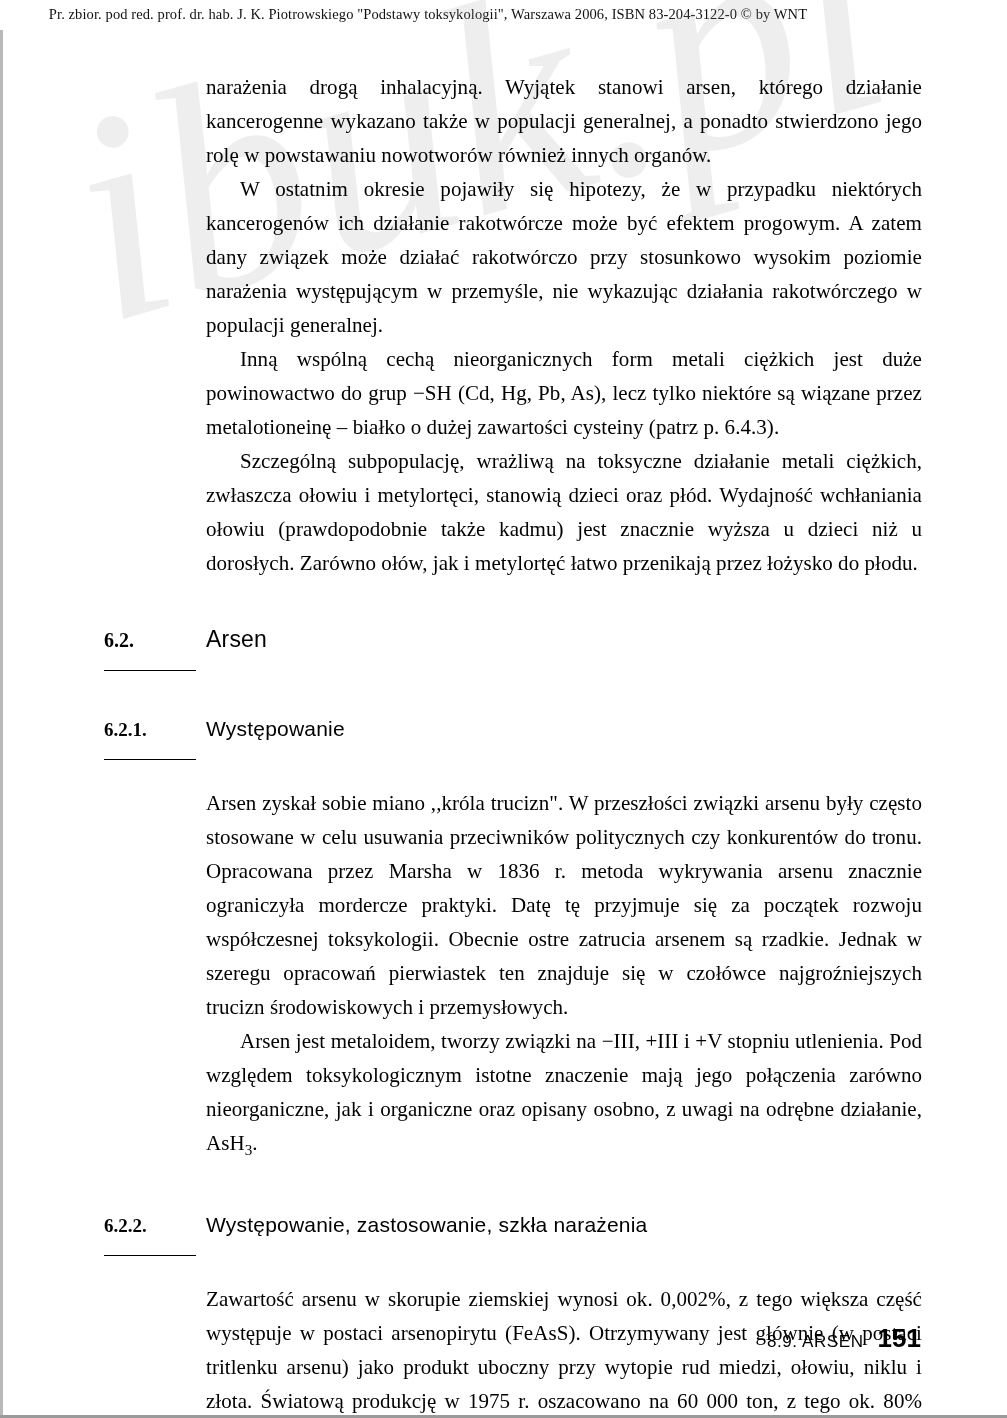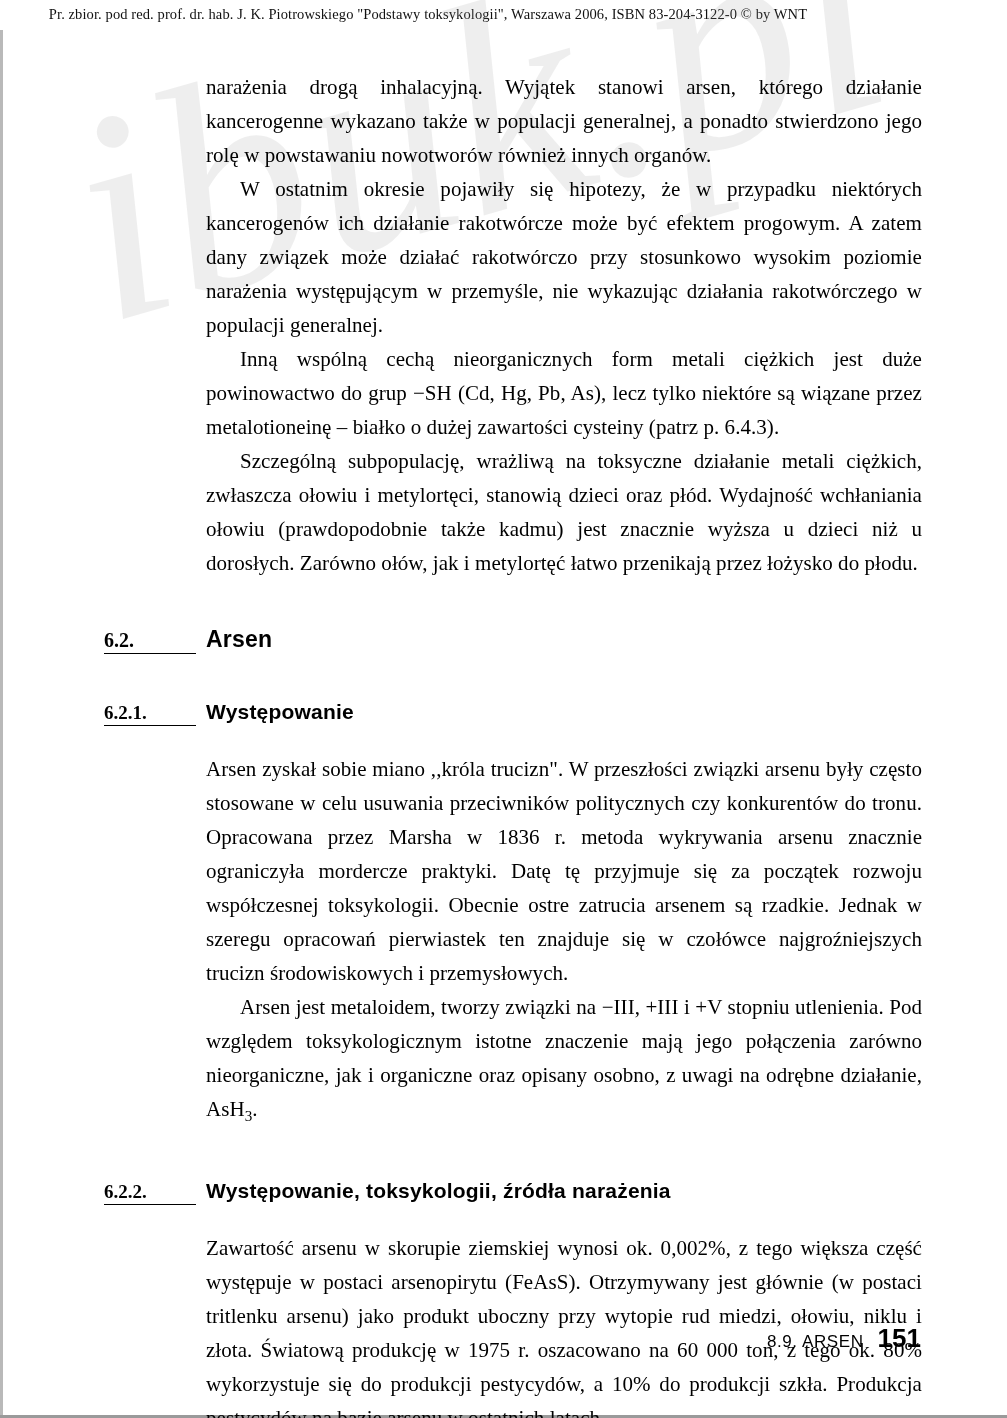--- a/index.html
+++ b/index.html
@@ -93,26 +93,26 @@
     align-items: baseline;
     margin-top: 46px;
   }
   .sec .num {
     width: 92px;
     flex: 0 0 92px;
     font-family: "Liberation Serif", serif;
     font-size: 19px;
     font-weight: 700;
     border-bottom: 1.6px solid #000;
-    padding-bottom: 1px;
+    padding-bottom: 18px;
     margin-right: 10px;
   }
   .sec .title {
     font-family: "Liberation Sans", sans-serif;
-    font-weight: 700;
+    font-weight: 400;
     font-size: 21px;
     letter-spacing: 0.2px;
   }
   .sec.level1 .num { font-size: 20px; }
   .sec.level1 .title { font-size: 23px; }
 
   .sec-gap-after { margin-top: 26px; }
 
   
   .footer {
@@ -158,21 +158,21 @@
     <div class="num">6.2.1.</div>
     <div class="title">Występowanie</div>
   </div>
 
   <div class="sec-gap-after"></div>
   <p class="body noindent">Arsen zyskał sobie miano ,,króla trucizn". W przeszłości związki arsenu były często stosowane w celu usuwania przeciwników politycznych czy konkurentów do tronu. Opracowana przez Marsha w 1836 r. metoda wykrywania arsenu znacznie ograniczyła mordercze praktyki. Datę tę przyjmuje się za początek rozwoju współczesnej toksykologii. Obecnie ostre zatrucia arsenem są rzadkie. Jednak w szeregu opracowań pierwiastek ten znajduje się w czołówce najgroźniejszych trucizn środowiskowych i przemysłowych.</p>
   <p class="body"><span>Arsen jest metaloidem, tworzy związki na −III, +III i +V stopniu utlenienia. Pod względem toksykologicznym istotne znaczenie mają jego połączenia zarówno nieorganiczne, jak i organiczne oraz opisany osobno, z uwagi na odrębne działanie, AsH</span><sub>3</sub><span>.</span></p>
 
   <div class="sec">
     <div class="num">6.2.2.</div>
-    <div class="title">Występowanie, toksykologii, źródła narażenia</div>
+    <div class="title">Występowanie, zastosowanie, szkła narażenia</div>
   </div>
 
   <div class="sec-gap-after"></div>
   <p class="body noindent">Zawartość arsenu w skorupie ziemskiej wynosi ok. 0,002%, z tego większa część występuje w postaci arsenopirytu (FeAsS). Otrzymywany jest głównie (w postaci tritlenku arsenu) jako produkt uboczny przy wytopie rud miedzi, ołowiu, niklu i złota. Światową produkcję w 1975 r. oszacowano na 60 000 ton, z tego ok. 80% wykorzystuje się do produkcji pestycydów, a 10% do produkcji szkła. Produkcja pestycydów na bazie arsenu w ostatnich latach</p>
 
 </div>
 
 <div class="footer">
   <span>8.9.  ARSEN</span><span class="pageno">151</span>
 </div>

